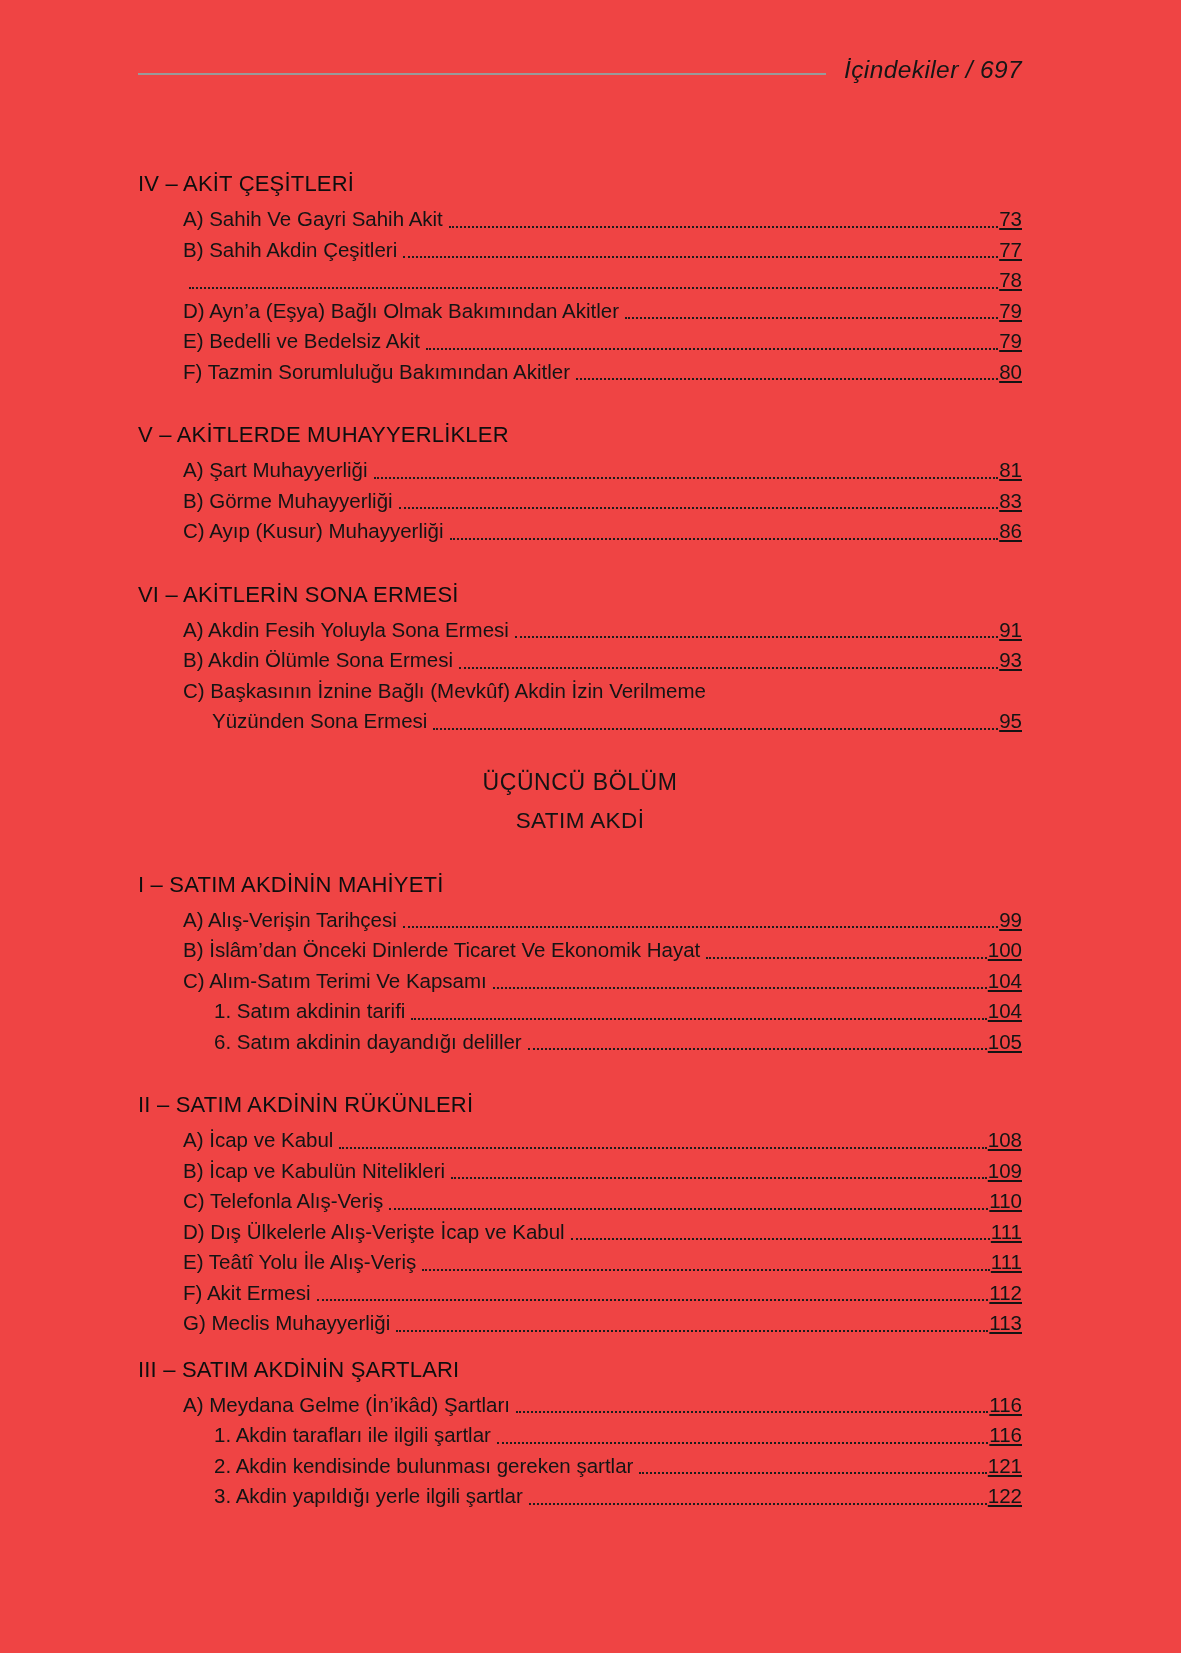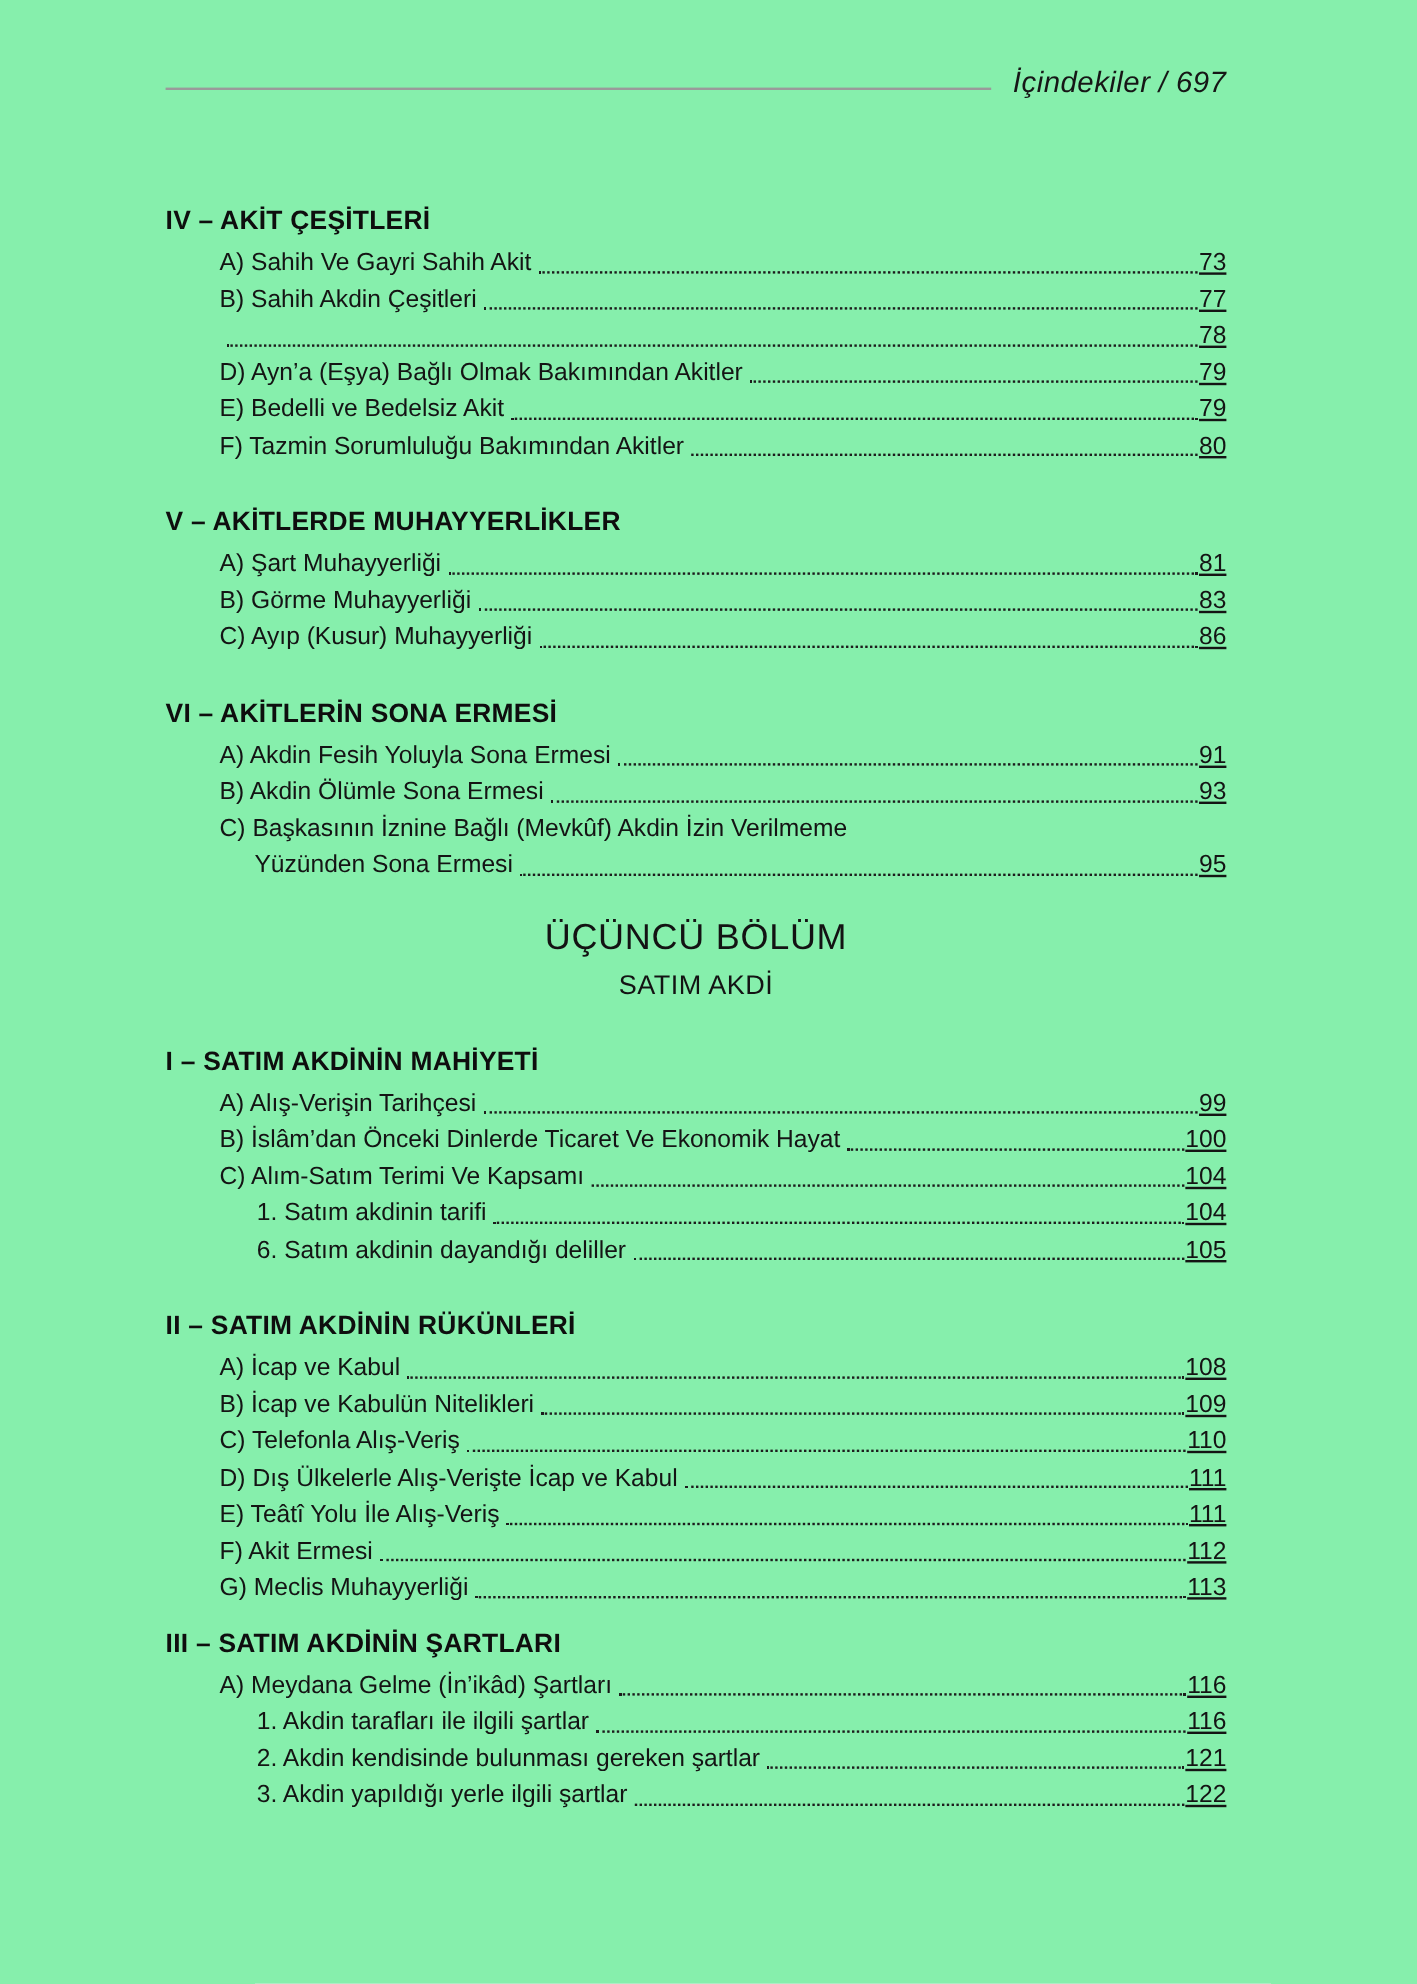--- a/index.html
+++ b/index.html
@@ -6,21 +6,21 @@
   html, body { margin: 0; padding: 0; }
   body {
     width: 1181px; height: 1653px;
     background: #e8e8e8;
     font-family: "Liberation Sans", sans-serif;
     color: #131313;
   }
   .page {
     position: relative;
     width: 1181px; height: 1653px;
-    background: #86efac;
+    background: #ef4444;
     padding: 52px 159px 0 138px;
     overflow: hidden;
   }
   
   .page-header {
     display: flex;
     align-items: center;
     height: 36px;
   }
   .header-rule {
@@ -39,21 +39,21 @@
   }
   .header-text .header-sep { margin: 0 7px; }
   
   .toc-main { margin-top: 80px; }
   .toc-section { margin-top: 32px; }
   .toc-main > .toc-section:first-child { margin-top: 0; }
   .toc-main > .toc-section:last-child { margin-top: 15px; }
   .section-heading {
     margin: 0;
     font-size: 22px;
-    font-weight: bold;
+    font-weight: normal;
     line-height: 32px;
     letter-spacing: 0.2px;
     color: #0e0e0e;
     white-space: nowrap;
   }
   .section-items {
     list-style: none;
     margin: 4px 0 0 0;
     padding: 0;
   }
@@ -76,21 +76,21 @@
     border-bottom: 2.6px dotted #1c1c1c;
     margin: 0 1px 7px 6px;
   }
   .page-num { white-space: nowrap; text-decoration: underline; }
   
   .chapter-heading {
     text-align: center;
     margin-top: 29px;
   }
   .chapter-part-title {
-    font-size: 30px;
+    font-size: 23px;
     line-height: 32px;
     letter-spacing: 0.6px;
   }
   .chapter-title {
     font-size: 22.5px;
     font-weight: normal;
     line-height: 32px;
     letter-spacing: 0.4px;
     margin-top: 7px;
   }

